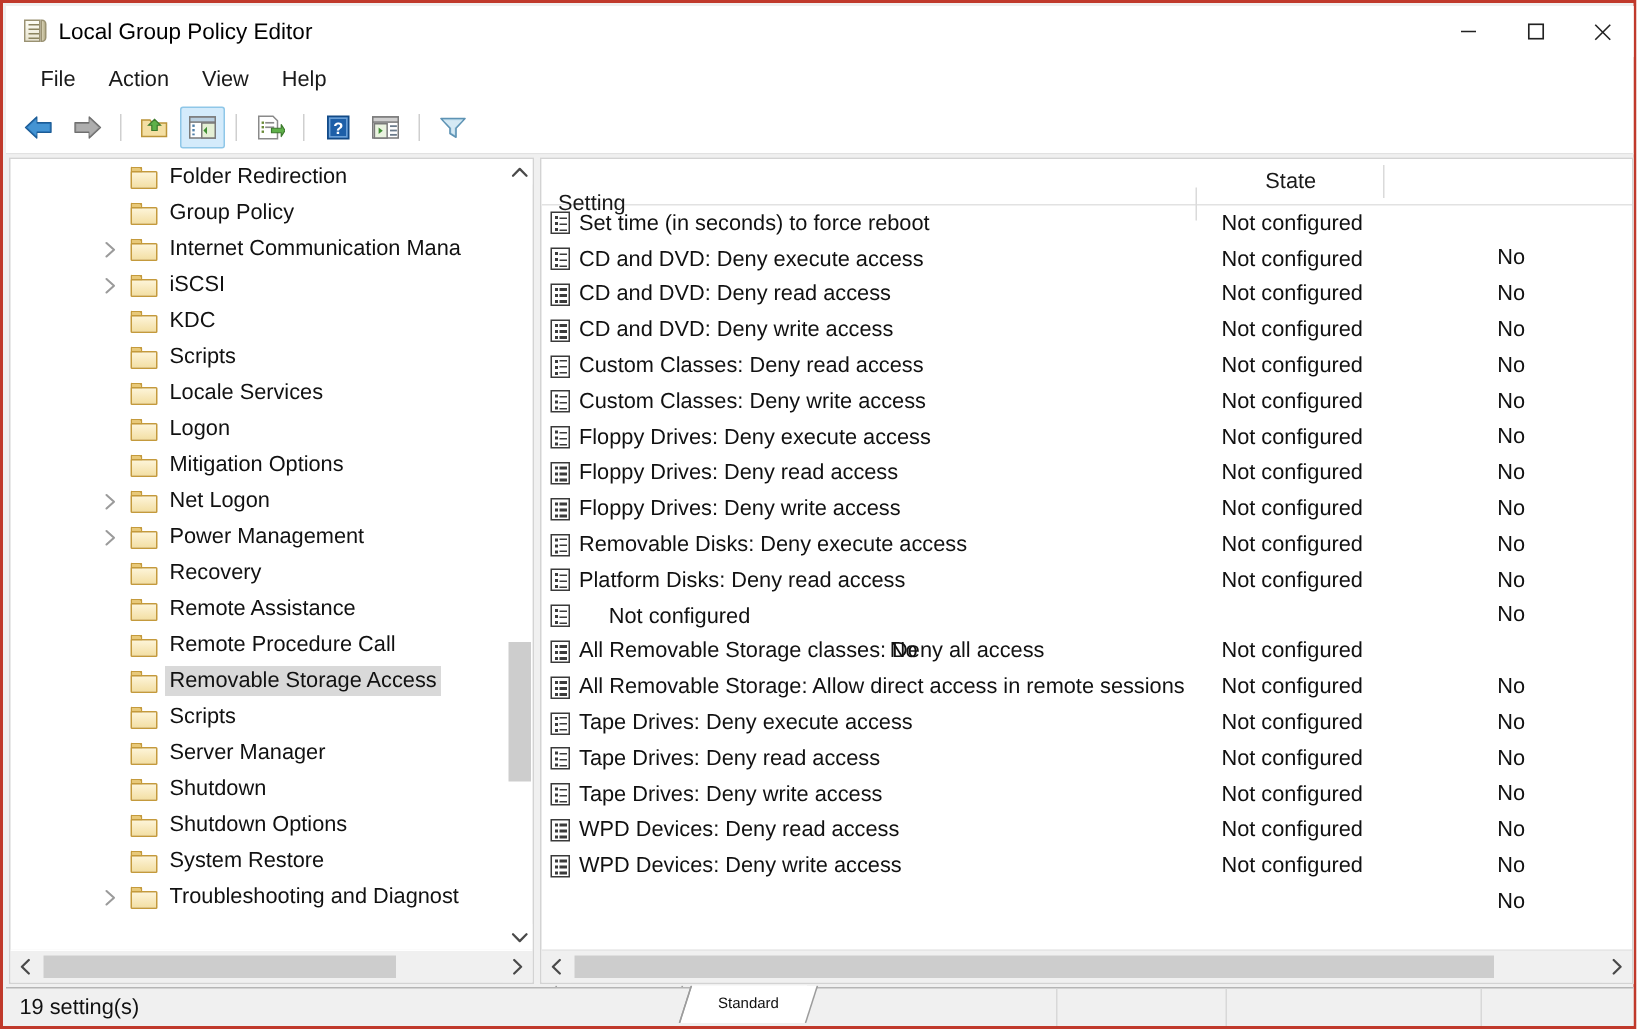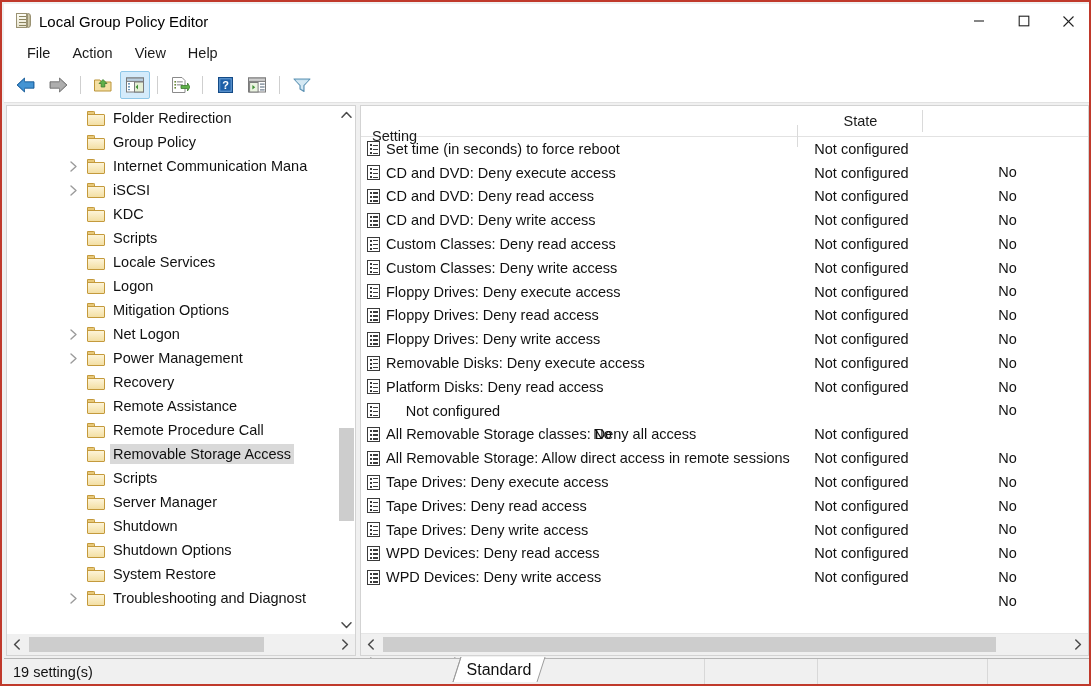--- a/index.html
+++ b/index.html
@@ -373,21 +373,21 @@
     left: 356px; top: 554px;
     width: 731px; height: 26px;
   }
   .tab {
     position: absolute;
     top: 0;
     height: 25px;
     display: flex;
     align-items: center;
     justify-content: center;
-    font-size: 16px;
+    font-size: 10px;
     color: #111111;
     background: #f0f0f0;
     box-sizing: border-box;
   }
   .tab .slant-l, .tab .slant-r {
     position: absolute;
     top: 0;
     width: 11px; height: 25px;
     overflow: hidden;
   }

